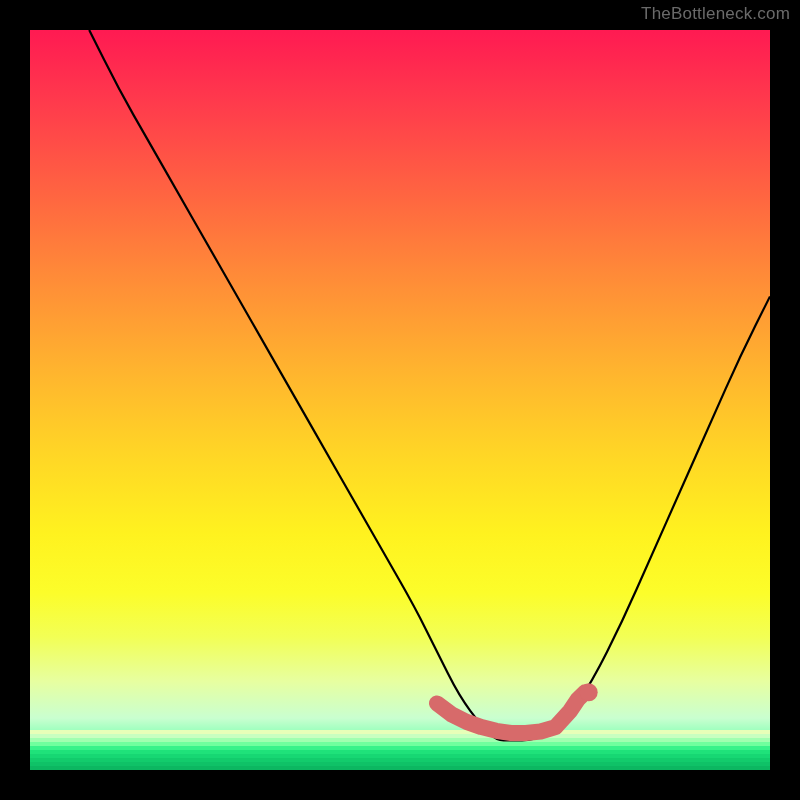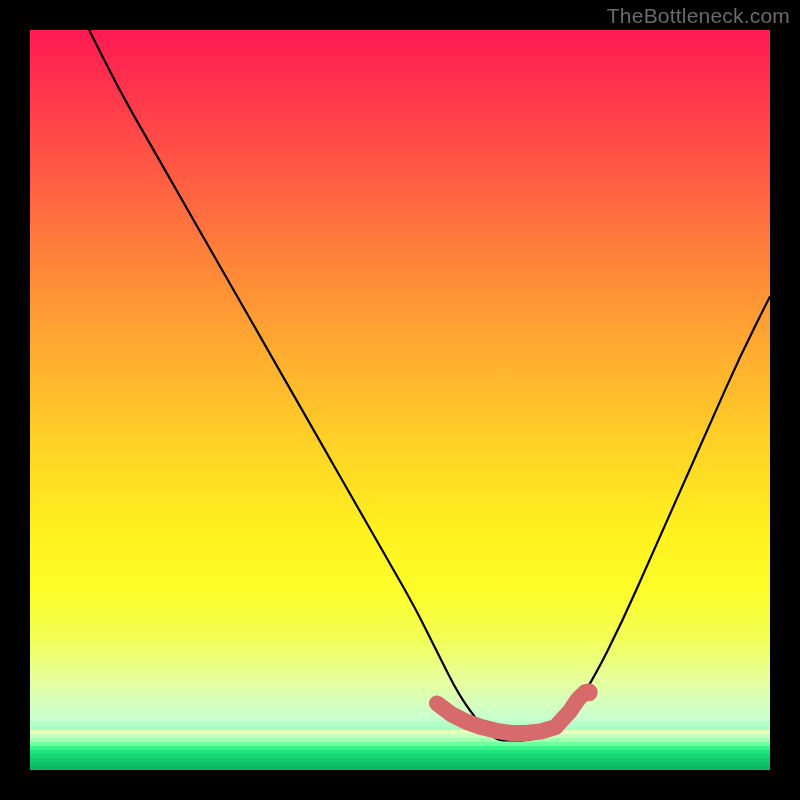--- a/index.html
+++ b/index.html
@@ -15,21 +15,21 @@
     position: relative;
     width: 800px;
     height: 800px;
     background: #000;
   }
   .watermark {
     position: absolute;
     top: 4px;
     right: 10px;
     color: #6a6a6a;
-    font-size: 21px;
+    font-size: 17px;
     font-weight: 500;
     letter-spacing: 0.2px;
     z-index: 30;
   }
   .plot-area {
     position: absolute;
     left: 30px;
     top: 30px;
     width: 740px;
     height: 740px;

